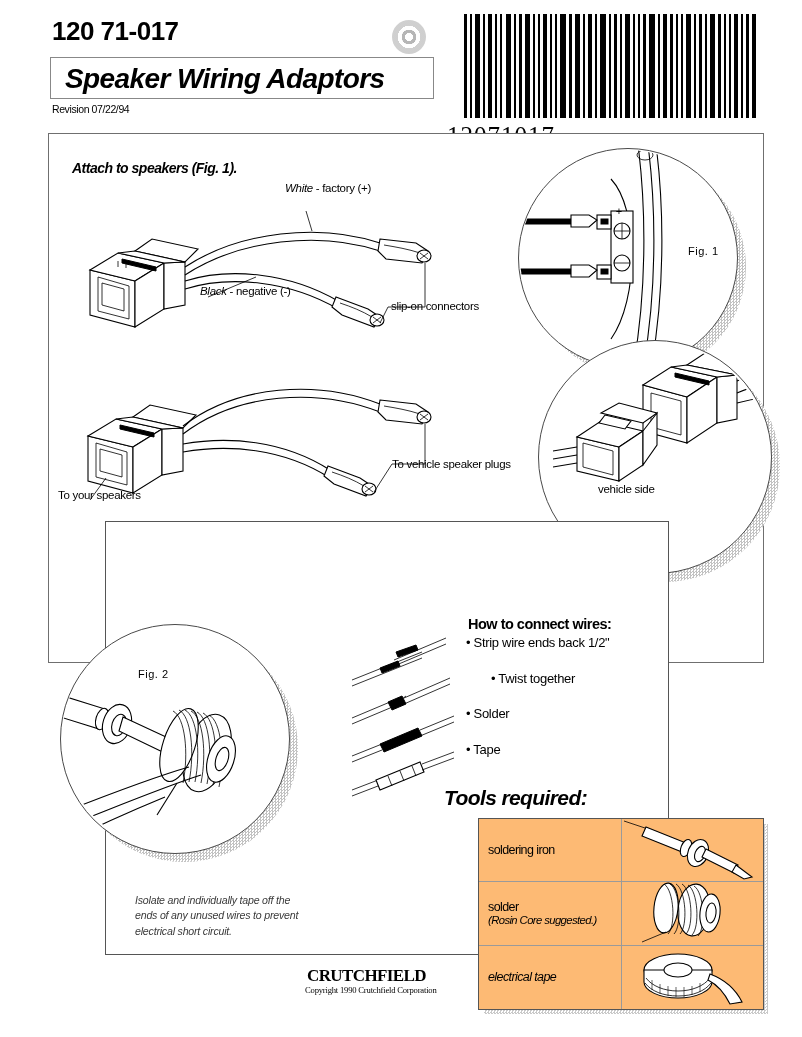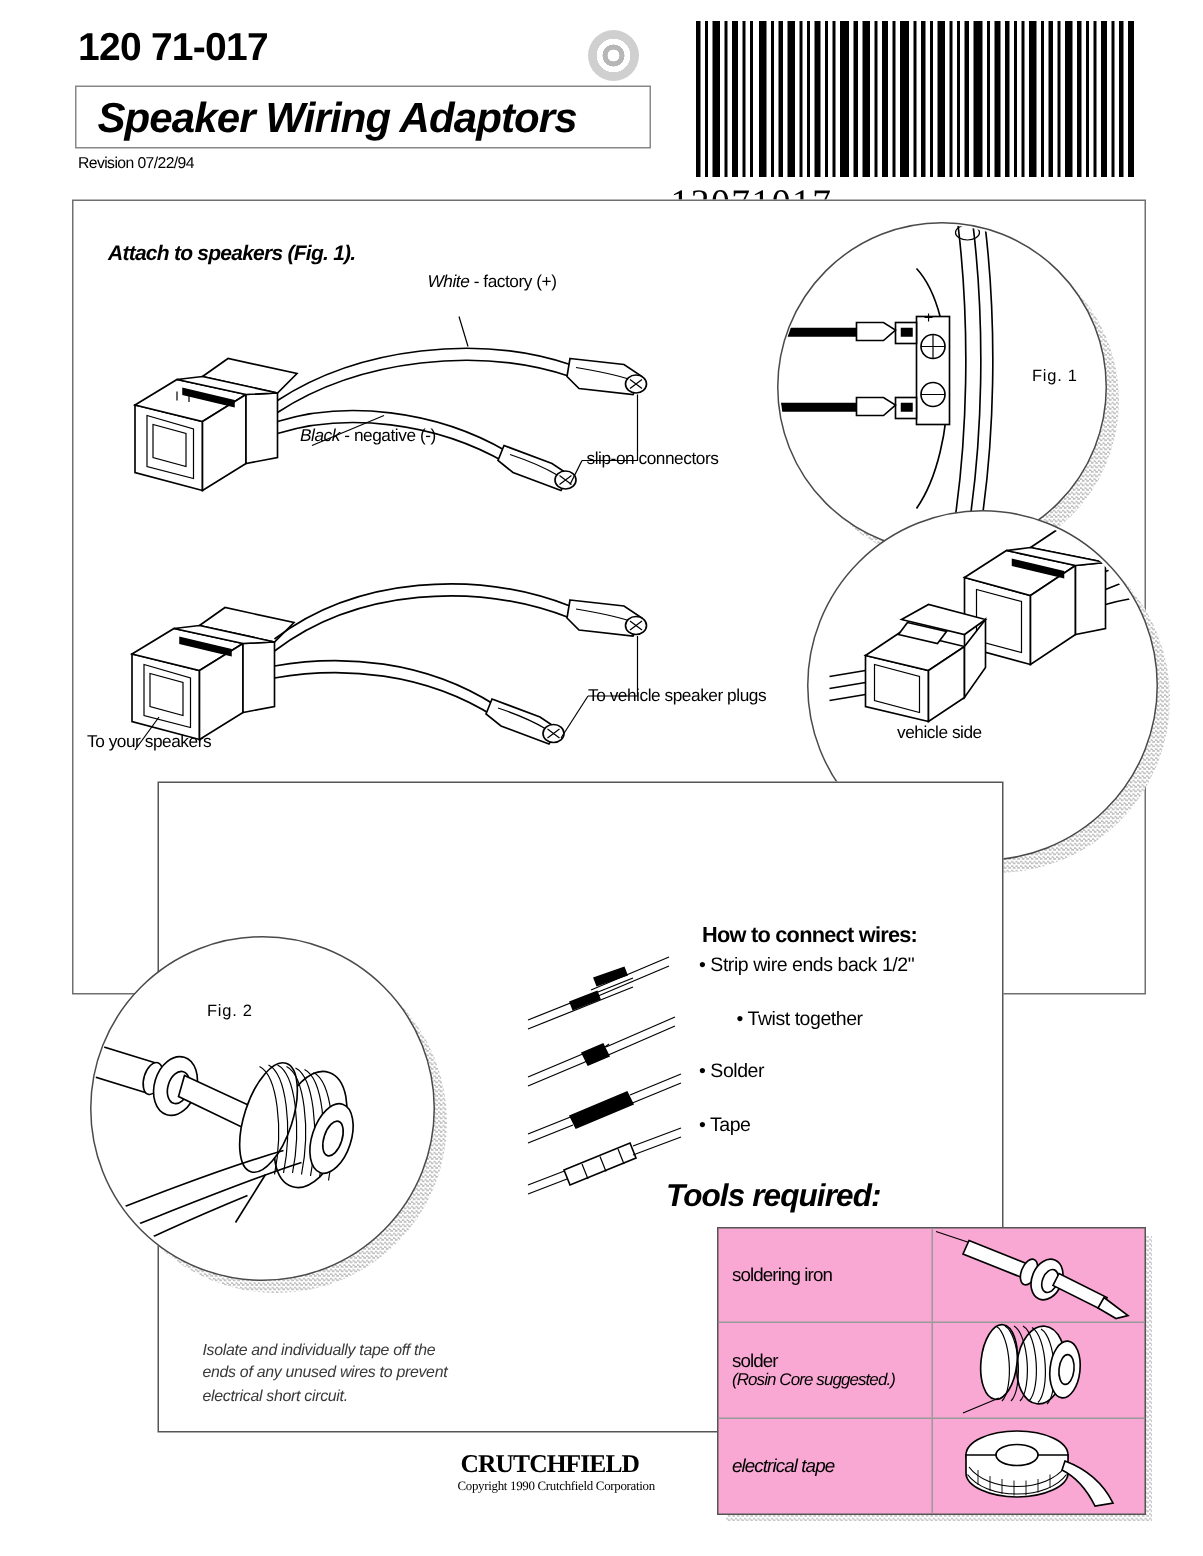--- a/index.html
+++ b/index.html
@@ -66,21 +66,21 @@
   #step2{left:466px;top:706px;}
   #step3{left:466px;top:742px;}
 
   #fig2-circle{left:60px;top:624px;width:228px;height:228px;}
   #fig2-shadow{left:70px;top:634px;width:228px;height:228px;}
   #fig2-label{left:138px;top:668px;font-size:11px;letter-spacing:.5px;}
   #isolate-note{left:135px;top:893px;font-size:10.6px;font-style:italic;line-height:1.45;letter-spacing:-0.2px;color:#3a3a3a;}
 
   
   #tools-heading{left:444px;top:786px;font-size:21px;font-weight:bold;font-style:italic;letter-spacing:-0.6px;}
-  #tools-table{left:478px;top:818px;width:284px;height:190px;border:1px solid #555;background:#f9a8d4;}
+  #tools-table{left:478px;top:818px;width:284px;height:190px;border:1px solid #555;background:#fdba74;}
   #tools-shadow{left:484px;top:824px;width:284px;height:190px;
       background:repeating-conic-gradient(#c9c9c9 0% 25%, #ffffff 0% 50%) 0 0/3px 3px;}
   .tool-row{position:relative;height:63.3px;border-bottom:1px solid #9a9a9a;box-sizing:border-box;display:flex;}
   .tool-row:last-child{border-bottom:none;font-style:italic;}
   .tool-name{width:143px;border-right:1px solid #9a9a9a;box-sizing:border-box;
              display:flex;flex-direction:column;justify-content:center;padding-left:9px;}
   .tool-name .n{font-size:12.5px;letter-spacing:-0.6px;}
   .tool-name .s{font-size:11.3px;font-style:italic;letter-spacing:-0.6px;}
   .tool-pic{flex:1;position:relative;}
 

